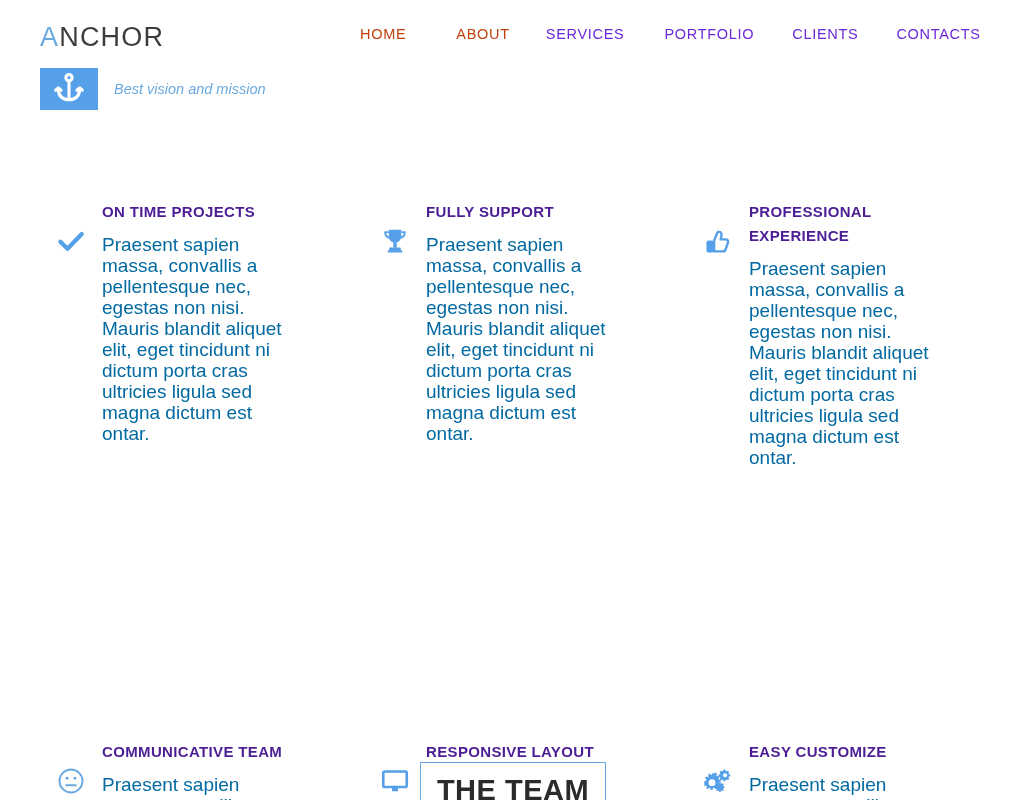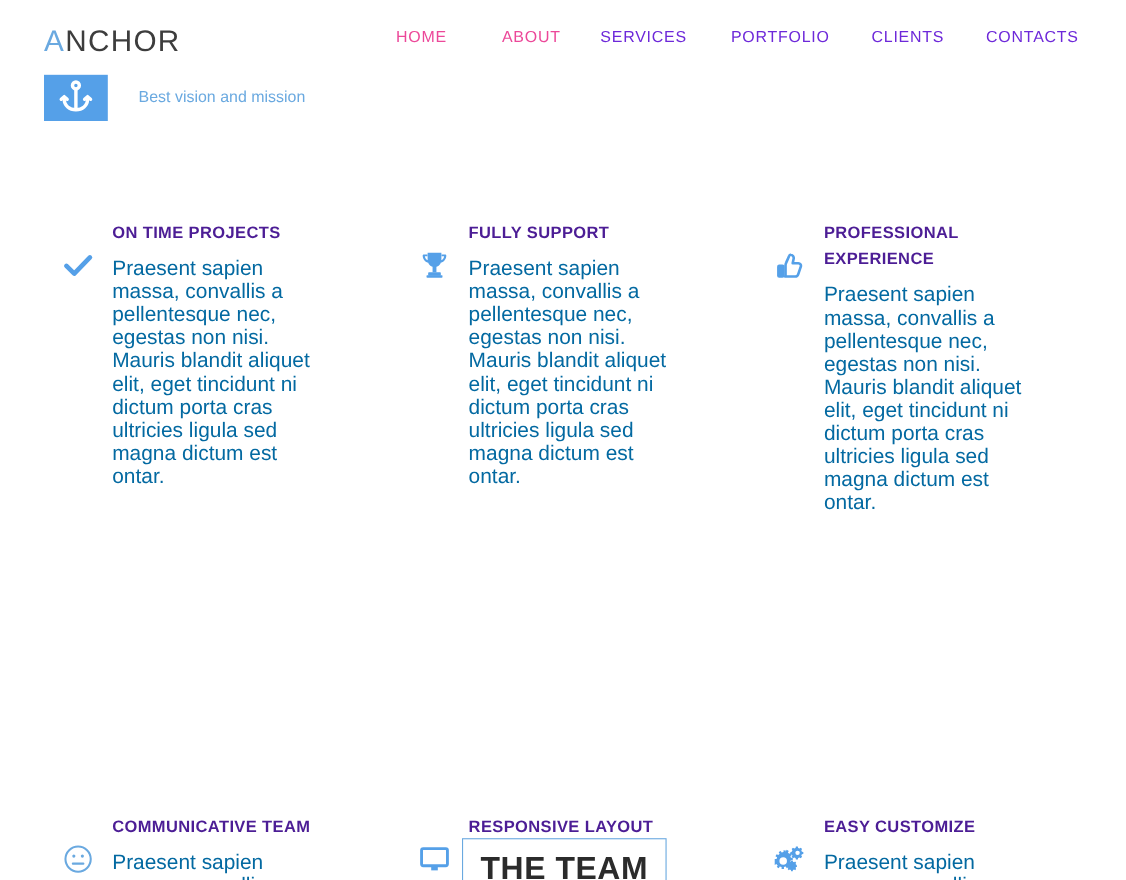--- a/index.html
+++ b/index.html
@@ -31,41 +31,42 @@
     position: absolute; left: 360px; top: 26px;
     display: flex; align-items: center;
   }
   .nav-item {
     font-size: 14.5px; letter-spacing: 0.7px;
     color: #6d28d9;
     text-decoration: none;
     white-space: nowrap;
     cursor: pointer;
   }
-  .nav-item.active { color: #ec4899; }
+  .nav-item.active { color: #c2410c; }
   .nav-sp-1 { width: 50px; }
   .nav-sp-2 { width: 36px; }
   .nav-sp-3 { width: 40px; }
   .nav-sp-4 { width: 38px; }
   .nav-sp-5 { width: 38px; }
 
   
   .tagline-row {
     position: absolute; left: 40px; top: 68px;
     display: flex; align-items: center;
   }
   .tagline-badge {
     width: 58px; height: 42px;
     background: #55a0e8;
     display: flex; align-items: center; justify-content: center;
     overflow: hidden;
   }
   .tagline-text {
-    margin-left: 28px;
+    margin-left: 16px;
     font-size: 14.5px;
+    font-style: italic;
     color: #6aa9e0;
     white-space: nowrap;
   }
 
   
   .features {
     position: absolute; left: 0; top: 200px; width: 1024px;
   }
   .feature-row { position: relative; width: 1024px; }
   .feature {

